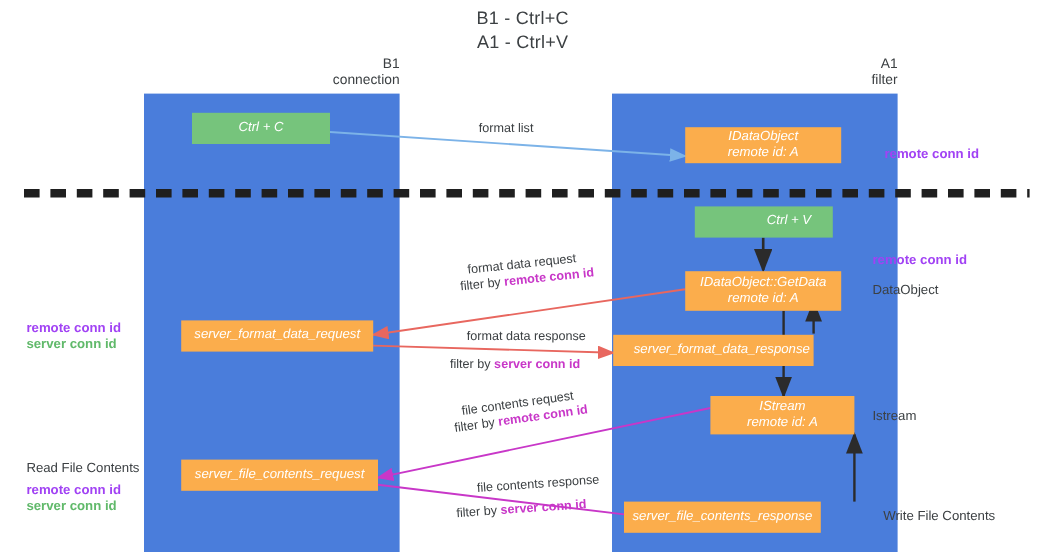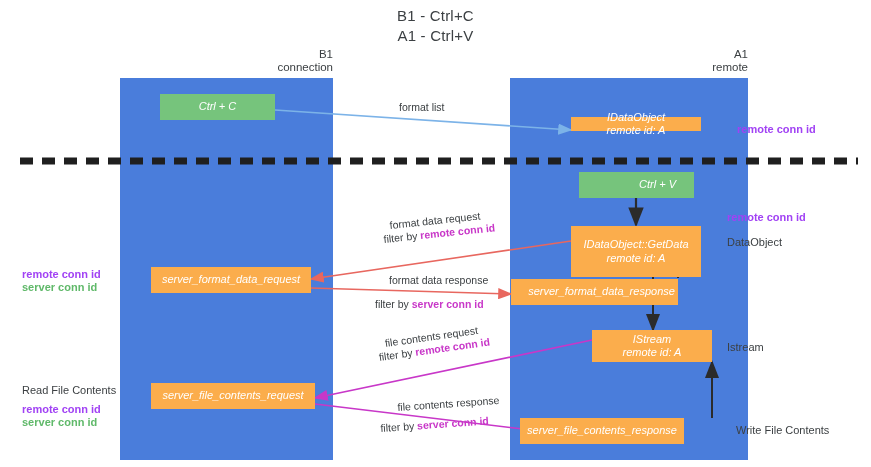--- a/index.html
+++ b/index.html
@@ -116,21 +116,21 @@
     <div>B1 - Ctrl+C</div>
     <div>A1 - Ctrl+V</div>
   </div>
 
   <div class="abs col-head" style="left:120px; top:48px; width:213px;">
     <span class="c-name">B1</span>
     <span class="c-sub">connection</span>
   </div>
   <div class="abs col-head" style="left:510px; top:48px; width:238px;">
     <span class="c-name">A1</span>
-    <span class="c-sub">remote</span>
+    <span class="c-sub">filter</span>
   </div>
 
   <div class="abs lane b1"></div>
   <div class="abs lane a1"></div>
 
   <svg id="wires">
     <defs>
       <marker id="ar-blue" markerWidth="9" markerHeight="7" refX="8" refY="3.5" orient="auto">
         <polygon points="0 0, 9 3.5, 0 7" fill="#7cb3e8"></polygon>
       </marker>
@@ -162,30 +162,30 @@
 
     <line x1="315" y1="404" x2="548" y2="432" stroke="#c837c8" stroke-width="1.6" marker-end="url(#ar-mag)"></line>
 
     <path d="M 712 418 L 712 362" stroke="#2b2b2b" stroke-width="2" fill="none" marker-end="url(#ar-dark)"></path>
   </svg>
 
   <div class="abs node green" style="left:160px; top:94px; width:115px; height:26px;">
     <span>Ctrl + C</span>
   </div>
 
-  <div class="abs node orange" style="left:571px; top:117px; width:130px; height:14px;">
+  <div class="abs node orange" style="left:571px; top:106px; width:130px; height:30px;">
     <span>IDataObject</span>
     <span class="l2">remote id: A</span>
   </div>
 
   <div class="abs node green" style="left:579px; top:172px; width:115px; height:26px;padding-left:48px;">
     <span>Ctrl + V</span>
   </div>
 
-  <div class="abs node orange" style="left:571px; top:226px; width:130px; height:51px;">
+  <div class="abs node orange" style="left:571px; top:226px; width:130px; height:33px;">
     <span>IDataObject::GetData</span>
     <span class="l2">remote id: A</span>
   </div>
 
   <div class="abs node orange" style="left:151px; top:267px; width:160px; height:26px;">
     <span>server_format_data_request</span>
   </div>
 
   <div class="abs node orange" style="left:511px; top:279px; width:167px; height:26px;padding-left:20px;">
     <span>server_format_data_response</span>

